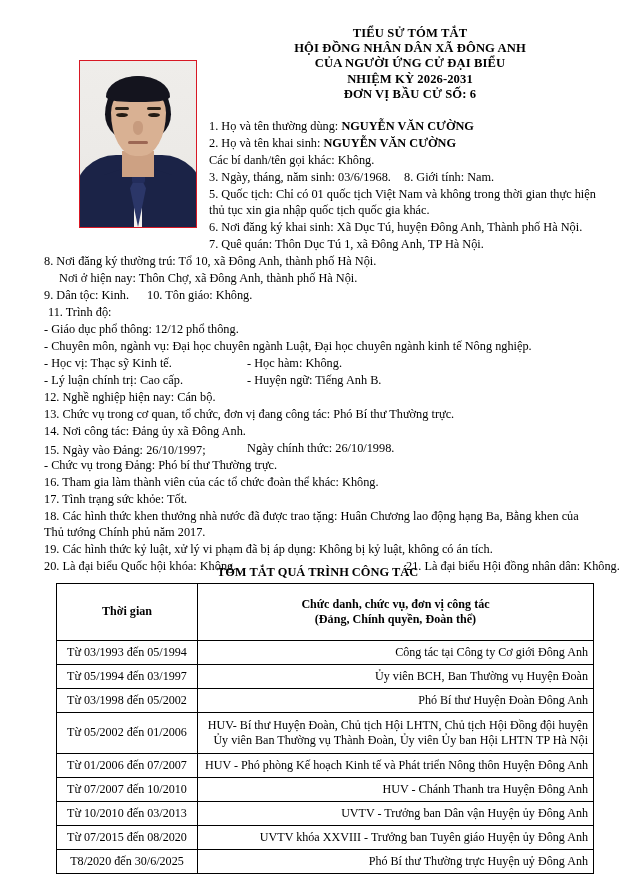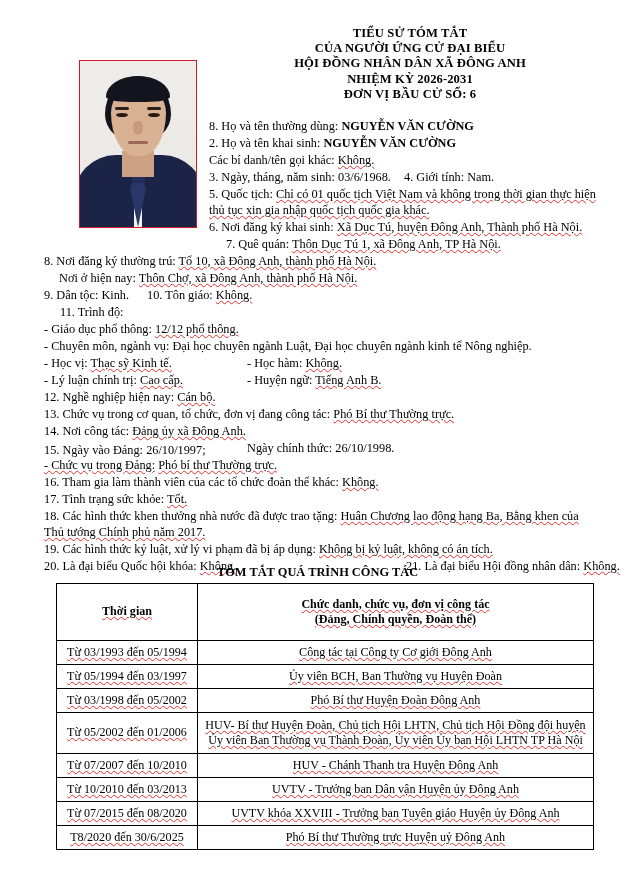--- a/index.html
+++ b/index.html
@@ -176,21 +176,20 @@
   }
   .line {
     position: absolute;
     font-size: 12.3px;
     line-height: 16.2px;
     white-space: nowrap;
   }
   .b { font-weight: bold; }
   
   .sq {
-    text-decoration: underline;
     text-decoration-style: wavy;
     text-decoration-color: #e03030;
     text-decoration-thickness: 1px;
     text-underline-offset: 1px;
   }
 
   
   .table-title {
     position: absolute;
     left: 0;
@@ -210,42 +209,42 @@
     border-collapse: collapse;
     table-layout: fixed;
   }
   .career-table td, .career-table th {
     border: 1px solid #000000;
     font-size: 12.1px;
     line-height: 15.4px;
     padding: 2px 5px;
     vertical-align: middle;
     font-weight: normal;
-    text-align: center;
+    text-align: right;
   }
   .career-table .col-time { width: 132px; text-align: center; }
   .career-table thead th {
     font-weight: bold;
     text-align: center;
     padding: 6px 4px;
   }
   .career-table thead th.col-time { height: 44px; }
   .career-table tbody td { height: 19px; margin-top: 40px; }
   .career-table tbody tr.tall td { height: 36px; }
   .cell-sub { display: block; }
 </style>
 </head>
 <body>
 
 <div class="page">
 
   <div class="header">
     <div>TIỂU SỬ TÓM TẮT</div>
+    <div>HỘI ĐỒNG NHÂN DÂN XÃ ĐÔNG ANH</div>
     <div>CỦA NGƯỜI ỨNG CỬ ĐẠI BIỂU</div>
-    <div>HỘI ĐỒNG NHÂN DÂN XÃ ĐÔNG ANH</div>
     <div>NHIỆM KỲ 2026-2031</div>
     <div>ĐƠN VỊ BẦU CỬ SỐ: 6</div>
   </div>
 
   <div class="photo-frame">
     <div class="photo-inner">
       <div class="ph-suit"></div>
       <div class="ph-shirt"></div>
       <div class="ph-lapel-l"></div>
       <div class="ph-lapel-r"></div>
@@ -260,57 +259,57 @@
       <div class="ph-eye l"></div>
       <div class="ph-eye r"></div>
       <div class="ph-nose"></div>
       <div class="ph-mouth"></div>
     </div>
   </div>
 
   <div class="body-text">
 
     <div class="line" style="left:209px; top:118px;">
-      <span>8. Họ và tên thường dùng:</span>
+      <span>1. Họ và tên thường dùng:</span>
       <span class="b">NGUYỄN VĂN CƯỜNG</span>
     </div>
 
     <div class="line" style="left:209px; top:135px;">
       <span>2. Họ và tên khai sinh:</span>
       <span class="b">NGUYỄN VĂN CƯỜNG</span>
     </div>
 
     <div class="line" style="left:209px; top:152px;">
       <span>Các bí danh/tên gọi khác:</span>
       <span class="sq">Không.</span>
     </div>
 
     <div class="line" style="left:209px; top:169px;">
       <span>3. Ngày, tháng, năm sinh:</span>
       <span>03/6/1968.</span>
     </div>
     <div class="line" style="left:404px; top:169px;">
-      <span>4. Giới tính:</span>
+      <span>8. Giới tính:</span>
       <span>Nam.</span>
     </div>
 
     <div class="line" style="left:209px; top:186px;">
       <span>5. Quốc tịch:</span>
       <span class="sq">Chỉ có 01 quốc tịch Việt Nam và không trong thời gian thực hiện</span>
     </div>
     <div class="line" style="left:209px; top:202px;">
       <span class="sq">thủ tục xin gia nhập quốc tịch quốc gia khác.</span>
     </div>
 
     <div class="line" style="left:209px; top:219px;">
       <span>6. Nơi đăng ký khai sinh:</span>
       <span class="sq">Xã Dục Tú, huyện Đông Anh, Thành phố Hà Nội.</span>
     </div>
 
-    <div class="line" style="left:226px; top:236px;">
+    <div class="line" style="left:209px; top:236px;">
       <span>7. Quê quán:</span>
       <span class="sq">Thôn Dục Tú 1, xã Đông Anh, TP Hà Nội.</span>
     </div>
 
     <div class="line" style="left:44px; top:253px;">
       <span>8. Nơi đăng ký thường trú:</span>
       <span class="sq">Tổ 10, xã Đông Anh, thành phố Hà Nội.</span>
     </div>
 
     <div class="line" style="left:59px; top:270px;">
@@ -320,21 +319,21 @@
 
     <div class="line" style="left:44px; top:287px;">
       <span>9. Dân tộc:</span>
       <span>Kinh.</span>
     </div>
     <div class="line" style="left:147px; top:287px;">
       <span>10. Tôn giáo:</span>
       <span class="sq">Không.</span>
     </div>
 
-    <div class="line" style="left:60px; top:304px;">11. Trình độ:</div>
+    <div class="line" style="left:48px; top:304px;">11. Trình độ:</div>
 
     <div class="line" style="left:44px; top:321px;">
       <span>- Giáo dục phổ thông:</span>
       <span class="sq">12/12 phổ thông.</span>
     </div>
 
     <div class="line" style="left:44px; top:338px;">
       <span>- Chuyên môn, ngành vụ:</span>
       <span>Đại học chuyên ngành Luật, Đại học chuyên ngành kinh tế Nông nghiệp.</span>
     </div>
@@ -452,20 +451,24 @@
       </tr>
 
       <tr class="tall">
         <td class="col-time"><span class="sq">Từ 05/2002 đến 01/2006</span></td>
         <td>
           <span class="cell-sub sq">HUV- Bí thư Huyện Đoàn, Chủ tịch Hội LHTN, Chủ tịch Hội Đồng đội huyện</span>
           <span class="cell-sub sq">Ủy viên Ban Thường vụ Thành Đoàn, Ủy viên Ủy ban Hội LHTN TP Hà Nội</span>
         </td>
       </tr>
 
+      <tr>
+        <td class="col-time"><span class="sq">Từ 01/2006 đến 07/2007</span></td>
+        <td><span class="sq">HUV - Phó phòng Kế hoạch Kinh tế và Phát triển Nông thôn Huyện Đông Anh</span></td>
+      </tr>
 
       <tr>
         <td class="col-time"><span class="sq">Từ 07/2007 đến 10/2010</span></td>
         <td><span class="sq">HUV - Chánh Thanh tra Huyện Đông Anh</span></td>
       </tr>
 
       <tr>
         <td class="col-time"><span class="sq">Từ 10/2010 đến 03/2013</span></td>
         <td><span class="sq">UVTV - Trưởng ban Dân vận Huyện ủy Đông Anh</span></td>
       </tr>

